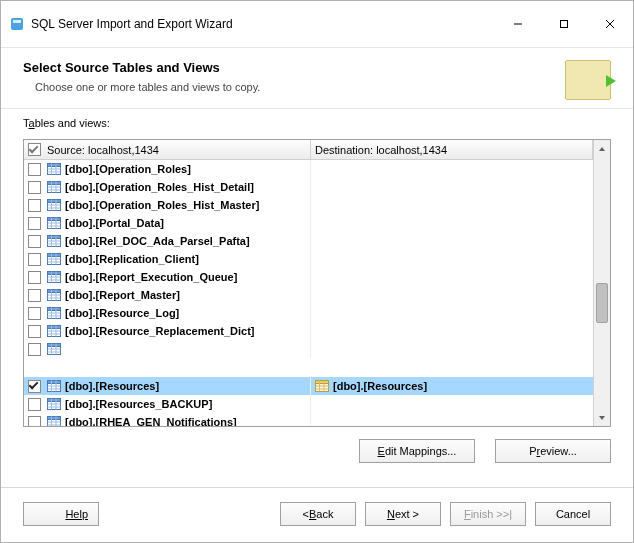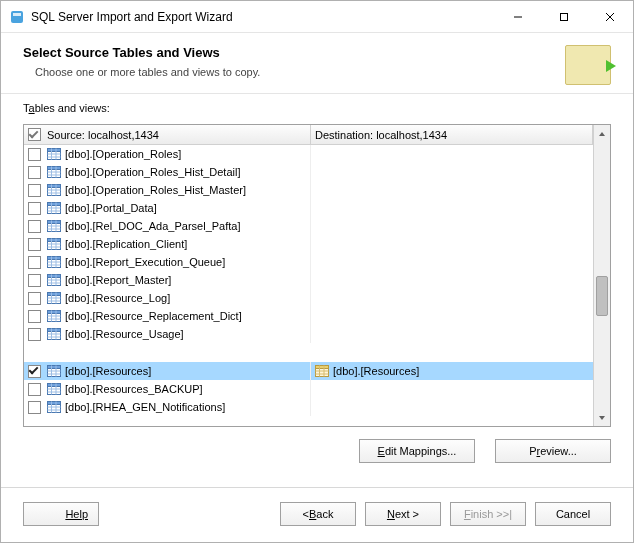--- a/index.html
+++ b/index.html
@@ -10,21 +10,21 @@
     background: #fff;
     width: 634px;
     height: 543px;
     overflow: hidden;
     border: 1px solid #b0b0b0;
     display: flex;
     flex-direction: column;
   }
   
   .titlebar {
-    height: 32px;
+    height: 47px;
     display: flex;
     align-items: center;
     padding-left: 8px;
     background: #fff;
     border-bottom: 1px solid #e5e5e5;
   }
   .titlebar .app-icon {
     width: 16px; height: 16px; margin-right: 6px;
     display: flex; align-items: center; justify-content: center;
   }
@@ -108,20 +108,21 @@
   }
   .gh .hdr-check::after {
     content: ""; position: absolute;
     left: 2px; top: 0px; width: 3px; height: 7px;
     border: solid #777; border-width: 0 2px 2px 0;
     transform: rotate(45deg);
   }
   .rows {
     overflow-y: auto;
     height: calc(100% - 20px);
+    font-weight: bold;
   }
   .row {
     display: flex;
     height: 18px;
     font-size: 11px;
     border-bottom: 0;
   }
   .row.selected { background: #a6d8ff; margin-top: 19px; }
   .cell {
     display: flex; align-items: center;
@@ -409,21 +410,20 @@
               <span class="tbl-icon">
                 <svg width="14" height="12" viewBox="0 0 14 12">
                   <rect x="0.5" y="0.5" width="13" height="11" fill="#fff" stroke="#4a78b0"></rect>
                   <rect x="0.5" y="0.5" width="13" height="3" fill="#6ea0dc" stroke="#4a78b0"></rect>
                   <line x1="0.5" y1="6" x2="13.5" y2="6" stroke="#9cbde4"></line>
                   <line x1="0.5" y1="9" x2="13.5" y2="9" stroke="#9cbde4"></line>
                   <line x1="4.5" y1="0.5" x2="4.5" y2="11.5" stroke="#9cbde4"></line>
                   <line x1="9" y1="0.5" x2="9" y2="11.5" stroke="#9cbde4"></line>
                 </svg>
               </span>
-              <span>[dbo].[Resource_Usage]</span>
             </div>
             <div class="cell dst"></div>
           </div>
           <div class="row selected">
             <div class="cell src">
               <span class="chk checked"></span>
               <span class="tbl-icon">
                 <svg width="14" height="12" viewBox="0 0 14 12">
                   <rect x="0.5" y="0.5" width="13" height="11" fill="#fff" stroke="#4a78b0"></rect>
                   <rect x="0.5" y="0.5" width="13" height="3" fill="#6ea0dc" stroke="#4a78b0"></rect>

